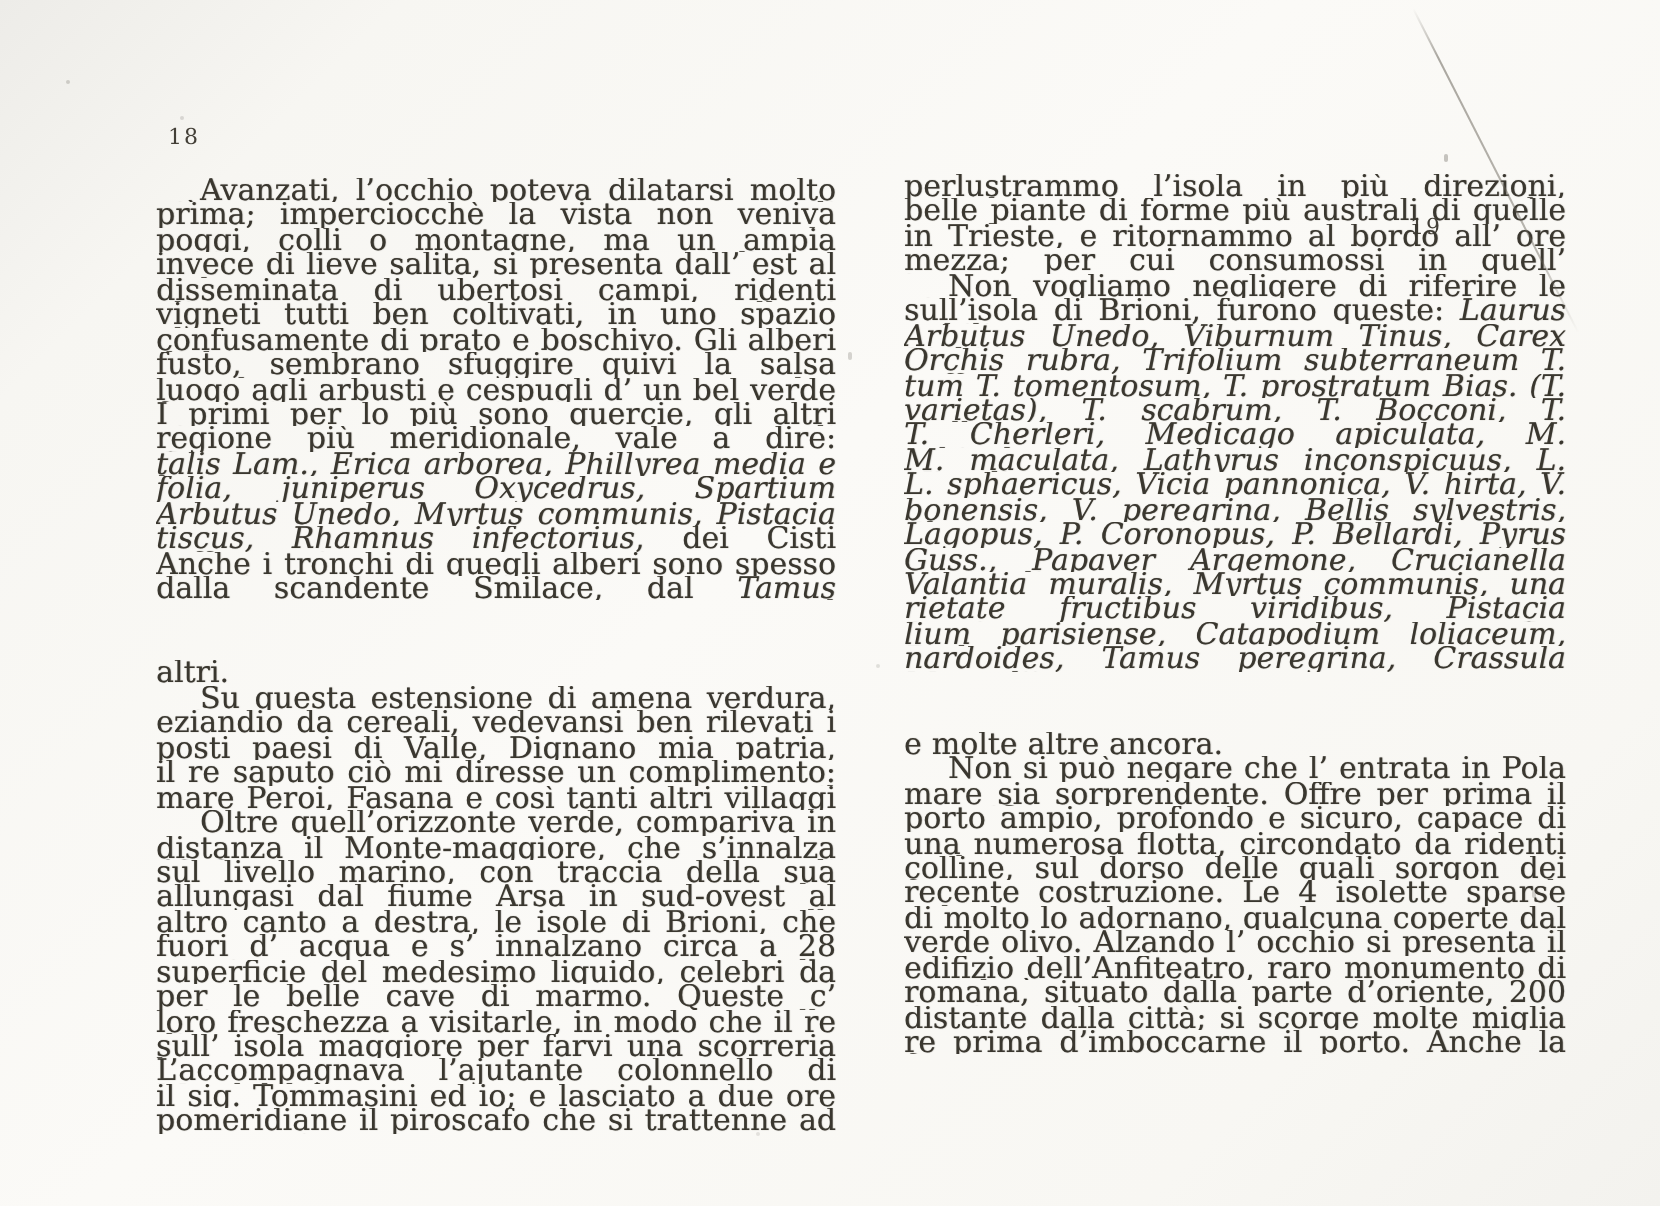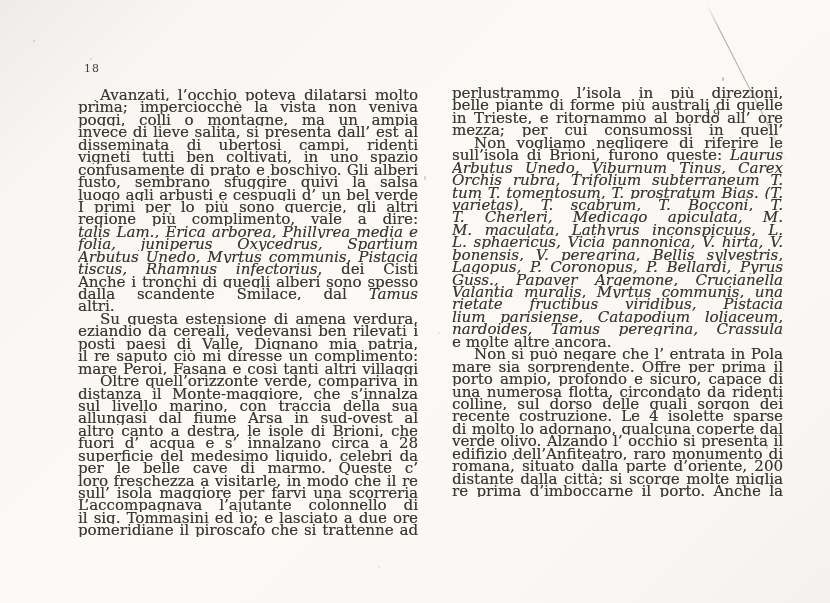--- a/index.html
+++ b/index.html
@@ -28,21 +28,21 @@
   }
   .col.leftcol  { left: 78px;  top: 89px; width: 340px; }
   .col.rightcol { left: 452px; top: 87px; width: 331px; }
   .tline {
     height: 12.45px;
     overflow: hidden;
     text-align: justify;
     text-align-last: justify;
   }
   .tline.indent { text-indent: 22px; }
-  .tline.pend { text-align: center; text-align-last: left; }
+  .tline.pend { text-align: center; text-align-last: left; margin-top: 30px; }
   .it { font-style: italic; }
   .bd { font-weight: normal; }
   .crease {
     position: absolute;
     left: 707px; top: 4px;
     width: 182px; height: 1px;
     transform-origin: 0 0;
     transform: rotate(63deg);
     background: linear-gradient(90deg, rgba(105,100,90,0) 0%, rgba(105,100,90,0.55) 15%, rgba(105,100,90,0.45) 75%, rgba(105,100,90,0) 100%);
   }
@@ -70,21 +70,21 @@
       <div class="tline indent"><span>Avanzati, l’occhio poteva dilatarsi molto più di</span></div>
       <div class="tline"><span>prima; imperciocchè la vista non veniva interrotta da</span></div>
       <div class="tline"><span>poggi, colli o montagne, ma un ampia pianura distesa</span></div>
       <div class="tline"><span>invece di lieve salita, si presenta dall’ est al sud,</span></div>
       <div class="tline"><span>disseminata di ubertosi campi, ridenti oliveti, allegri</span></div>
       <div class="tline"><span>vigneti tutti ben coltivati, in uno spazio alternato</span></div>
       <div class="tline"><span>confusamente di prato e boschivo. Gli alberi d’alto</span></div>
       <div class="tline"><span>fusto, sembrano sfuggire quivi la salsa sponda, e dar</span></div>
       <div class="tline"><span>luogo agli arbusti e cespugli d’ un bel verde fosco.</span></div>
       <div class="tline"><span>I primi per lo più sono quercie, gli altri piante di</span></div>
-      <div class="tline"><span>regione più complimento, vale a dire: </span><span class="it">Carpinus orien-</span></div>
+      <div class="tline"><span>regione più meridionale, vale a dire: </span><span class="it">Carpinus orien-</span></div>
       <div class="tline"><span class="it">talis Lam., Erica arborea, Phillyrea media e lati-</span></div>
       <div class="tline"><span class="it">folia, juniperus Oxycedrus, Spartium junceum,</span></div>
       <div class="tline"><span class="it">Arbutus Unedo, Myrtus communis, Pistacia Len-</span></div>
       <div class="tline"><span class="it">tiscus, Rhamnus infectorius</span><span>, dei Cisti suffruticosi ecc.</span></div>
       <div class="tline"><span>Anche i tronchi di quegli alberi sono spesso rivestiti</span></div>
       <div class="tline"><span>dalla scandente Smilace, dal </span><span class="it">Tamus communis</span><span> ed</span></div>
       <div class="tline pend"><span>altri.</span></div>
       <div class="tline indent"><span>Su questa estensione di amena verdura, animata</span></div>
       <div class="tline"><span>eziandio da cereali, vedevansi ben rilevati i sovrap-</span></div>
       <div class="tline"><span>posti paesi di Valle, Dignano mia patria, ecc. per cui</span></div>

